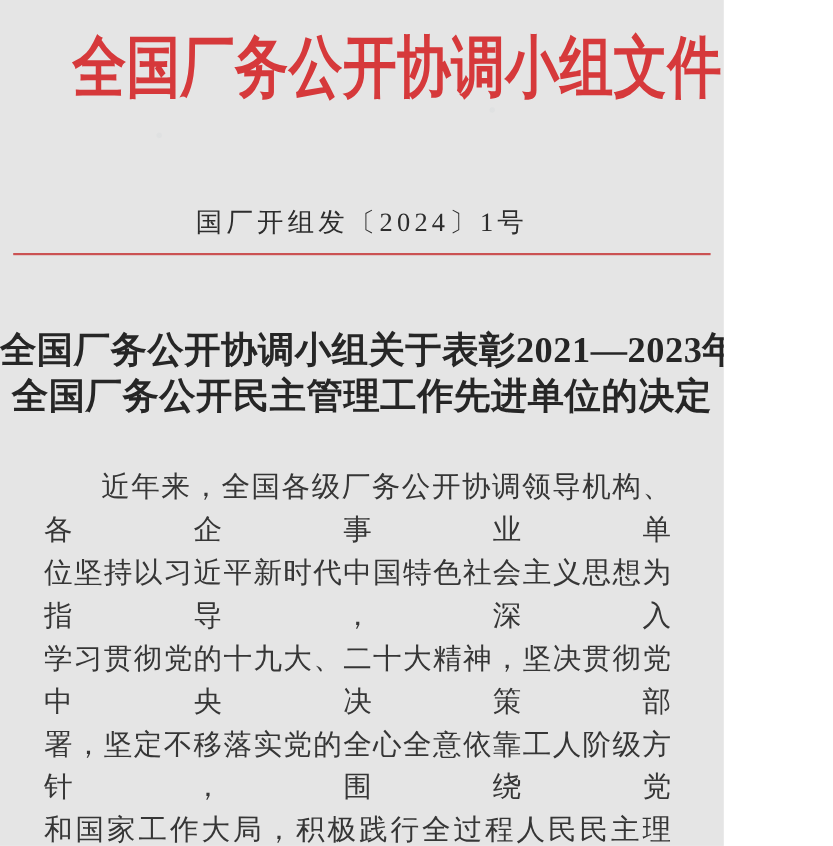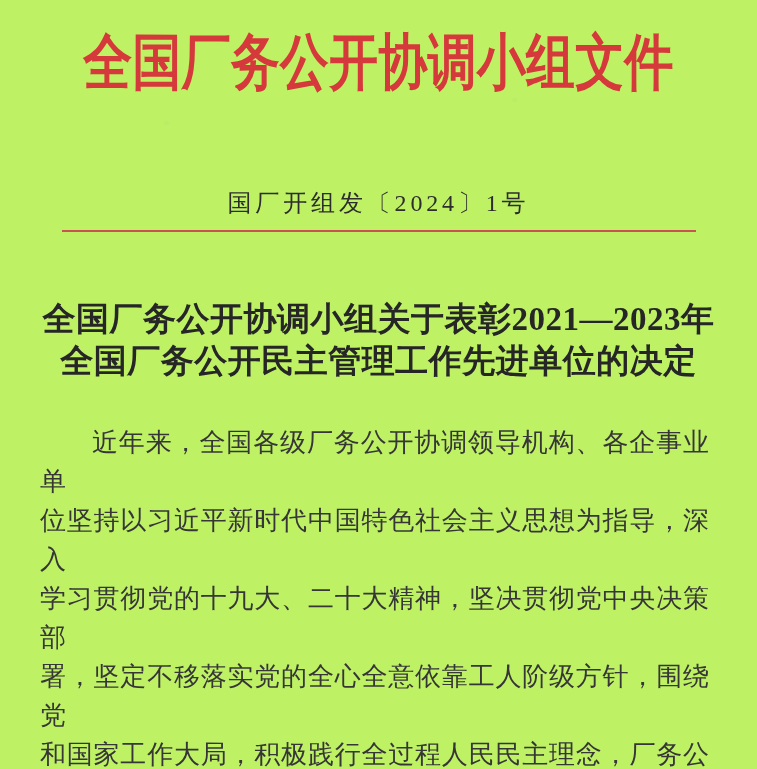--- a/index.html
+++ b/index.html
@@ -3,24 +3,24 @@
 <meta charset="utf-8">
 <style>
   html, body {
     margin: 0;
     padding: 0;
     background: #ffffff;
     font-family: "Liberation Serif", "DejaVu Serif", serif;
   }
   .page {
     position: relative;
-    width: 757px;
+    width: 658px;
     height: 769px;
     margin: 0;
-    background: #bef264;
+    background: #e5e5e5;
     overflow: hidden;
   }
   
   .page::before {
     content: "";
     position: absolute;
     inset: 0;
     pointer-events: none;
     background:
       radial-gradient(circle at 22% 16%, rgba(120,150,160,0.05) 0 2px, transparent 3px),

